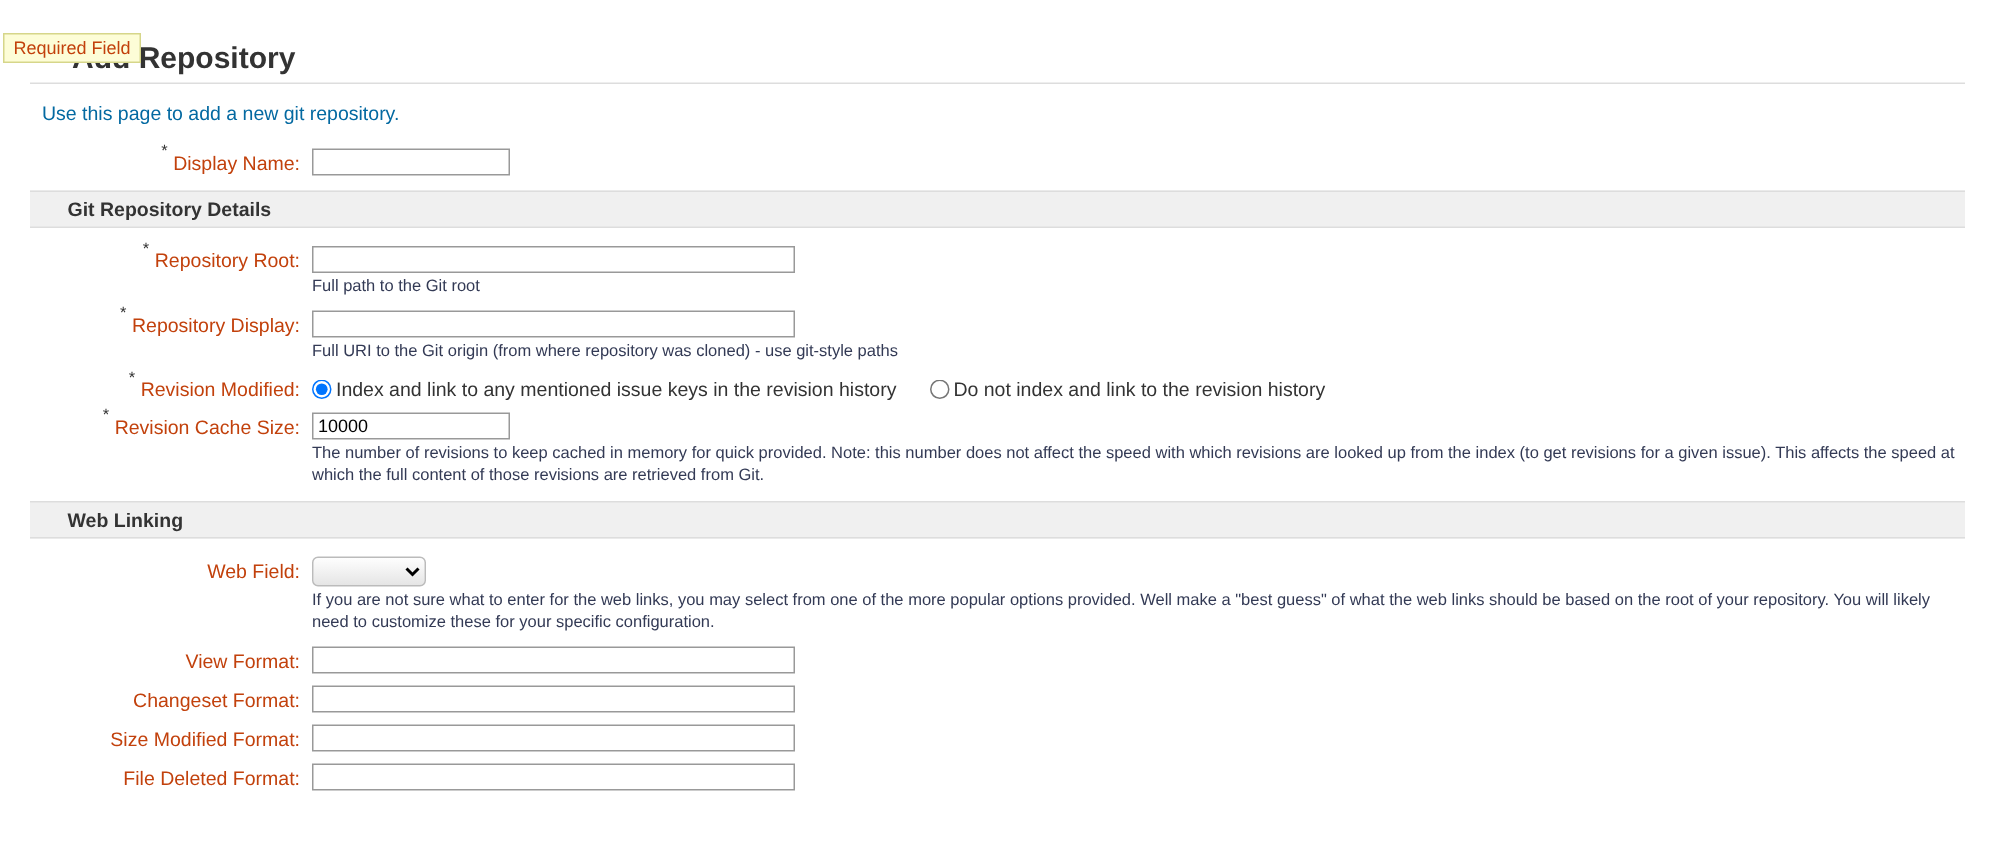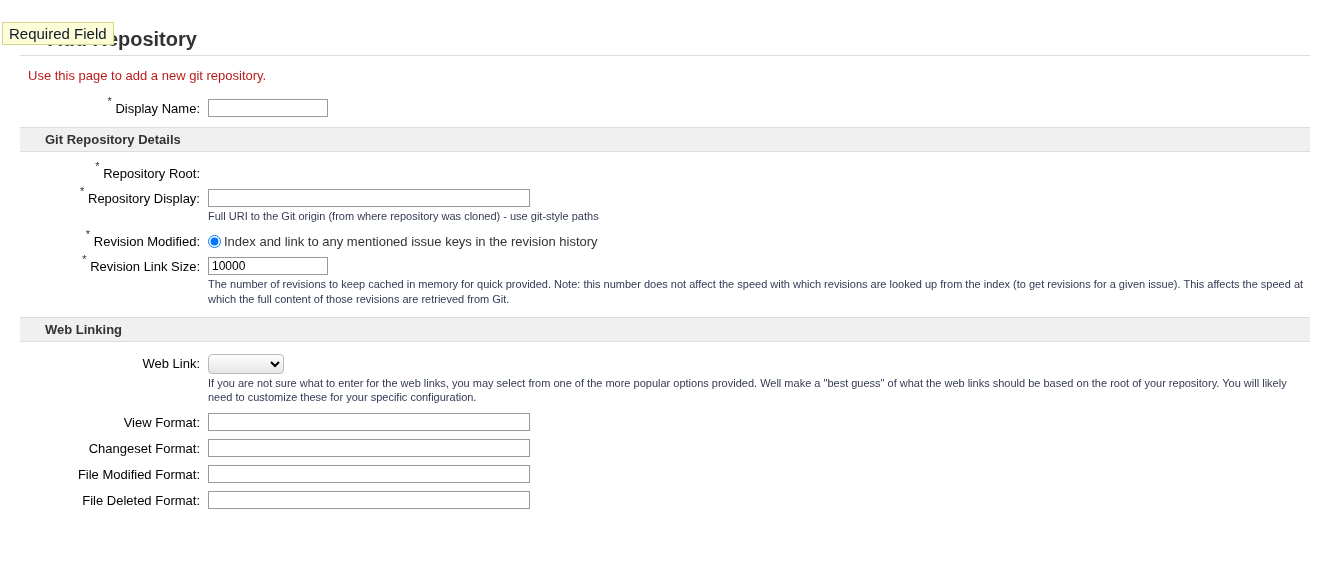--- a/index.html
+++ b/index.html
@@ -12,69 +12,69 @@
     background: #fff;
     width: 1330px;
   }
   .tooltip {
     position: absolute;
     top: 22px;
     left: 2px;
     background: #fdfdd7;
     border: 1px solid #d6d68a;
     padding: 2px 6px;
-    font-size: 15px;
-    color: #0f172a;
+    font-size: 12px;
+    color: #c2410c;
     z-index: 10;
   }
   .page {
     padding: 0 0 20px 0;
   }
   .page-title {
     font-size: 20px;
     font-weight: bold;
     color: #333;
     padding: 28px 0 4px 28px;
     border-bottom: 1px solid #ddd;
     margin: 0 20px 10px 20px;
   }
   .intro {
     padding: 2px 0 12px 28px;
     font-size: 13px;
-    color: #b91c1c;
+    color: #0369a1;
   }
   .form-row {
     display: flex;
     align-items: flex-start;
     padding: 4px 0 4px 0;
   }
   .form-row .label {
     width: 208px;
     min-width: 208px;
     text-align: right;
     padding-right: 8px;
     padding-top: 2px;
     font-size: 13px;
-    color: #000000;
+    color: #c2410c;
     position: relative;
   }
   .form-row .label.required::before {
     content: "*";
     position: absolute;
     top: -4px;
     font-size: 11px;
     color: #333;
     margin-left: -8px;
   }
   .form-row .field {
     flex: 1;
     padding-right: 20px;
   }
   .input-small {
-    width: 120px;
+    width: 132px;
     height: 18px;
     border: 1px solid #999;
     padding: 1px 3px;
     font-size: 12px;
   }
   .input-large {
     width: 322px;
     height: 18px;
     border: 1px solid #999;
     padding: 1px 3px;
@@ -139,54 +139,62 @@
     <div class="label required">Display Name:</div>
     <div class="field">
       <input type="text" class="input-small" value="" style="">
     </div>
   </div>
 
   <div class="section-header">Git Repository Details</div>
 
   <div class="form-row">
     <div class="label required">Repository Root:</div>
+    <div class="field">
+      <input type="text" class="input-large" value="" style="">
+      <div class="hint">Full path to the Git root</div>
+    </div>
   </div>
 
   <div class="form-row">
     <div class="label required">Repository Display:</div>
     <div class="field">
       <input type="text" class="input-large" value="" style="">
       <div class="hint">Full URI to the Git origin (from where repository was cloned) - use git-style paths</div>
     </div>
   </div>
 
   <div class="form-row">
     <div class="label required">Revision Modified:</div>
     <div class="field">
       <div class="radio-row">
         <label>
           <input type="radio" name="revidx" checked="" style="">
           <span>Index and link to any mentioned issue keys in the revision history</span>
         </label>
+        <label>
+          <input type="radio" name="revidx" style="">
+          <span>Do not index and link to the revision history</span>
+        </label>
       </div>
     </div>
   </div>
 
   <div class="form-row">
-    <div class="label required">Revision Link Size:</div>
+    <div class="label required">Revision Cache Size:</div>
     <div class="field">
       <input type="text" class="input-small" value="10000" style="">
       <div class="hint">The number of revisions to keep cached in memory for quick provided. Note: this number does not affect the speed with which revisions are looked up from the index (to get revisions for a given issue). This affects the speed at which the full content of those revisions are retrieved from Git.</div>
     </div>
   </div>
 
   <div class="section-header">Web Linking</div>
 
   <div class="form-row">
-    <div class="label">Web Link:</div>
+    <div class="label">Web Field:</div>
     <div class="field">
       <select class="select-small"><option></option></select>
       <div class="hint">If you are not sure what to enter for the web links, you may select from one of the more popular options provided. Well make a "best guess" of what the web links should be based on the root of your repository. You will likely need to customize these for your specific configuration.</div>
     </div>
   </div>
 
   <div class="form-row">
     <div class="label">View Format:</div>
     <div class="field">
       <input type="text" class="input-large" value="" style="">
@@ -195,21 +203,21 @@
 
   <div class="form-row">
     <div class="label">Changeset Format:</div>
     <div class="field">
       <input type="text" class="input-large" value="" style="">
     </div>
   </div>
 
 
   <div class="form-row">
-    <div class="label">File Modified Format:</div>
+    <div class="label">Size Modified Format:</div>
     <div class="field">
       <input type="text" class="input-large" value="" style="">
     </div>
   </div>
 
   <div class="form-row">
     <div class="label">File Deleted Format:</div>
     <div class="field">
       <input type="text" class="input-large" value="" style="">
     </div>

